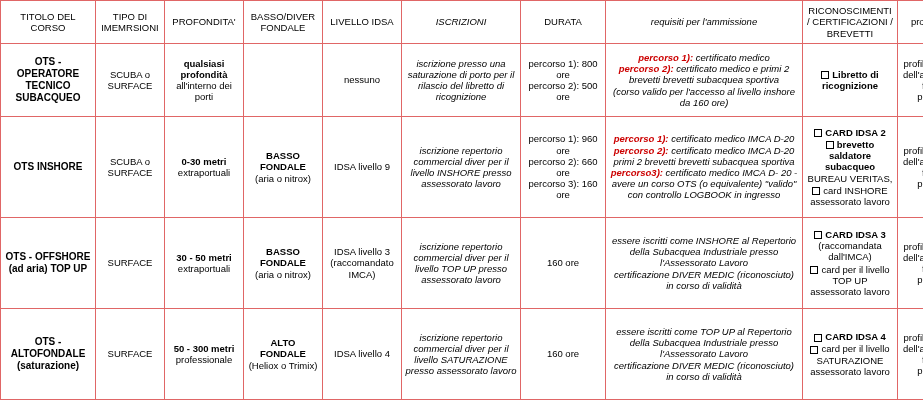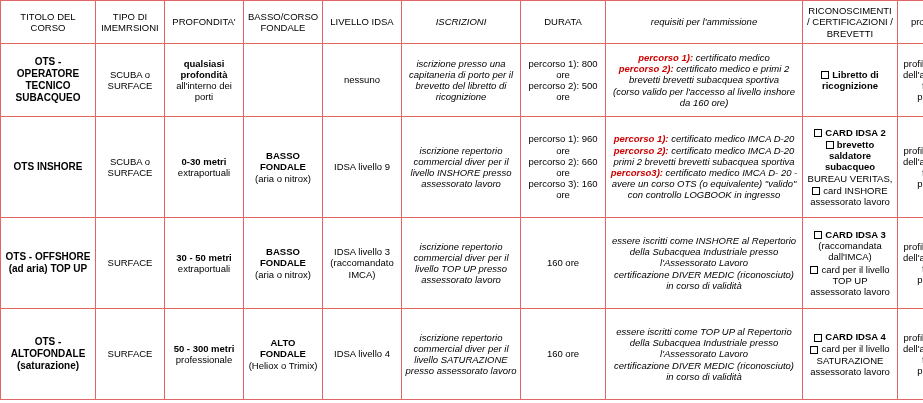--- a/index.html
+++ b/index.html
@@ -85,40 +85,40 @@
 </style>
 </head>
 <body>
 
 <table class="course-table">
   <thead>
     <tr>
       <th class="col-0">TITOLO DEL CORSO</th>
       <th class="col-1">TIPO DI IMEMRSIONI</th>
       <th class="col-2">PROFONDITA'</th>
-      <th class="col-3">BASSO/CORSO FONDALE</th>
+      <th class="col-3">BASSO/DIVER FONDALE</th>
       <th class="col-4">LIVELLO IDSA</th>
       <th class="col-5">ISCRIZIONI</th>
       <th class="col-6">DURATA</th>
       <th class="col-7">requisiti per l'ammissione</th>
       <th class="col-8">RICONOSCIMENTI / CERTIFICAZIONI / BREVETTI</th>
       <th class="col-9">profili formazioni</th>
     </tr>
   </thead>
   <tbody id="table-body">
       <tr class="row-1">
         <td class="col-0 cell-title">OTS - OPERATORE TECNICO SUBACQUEO</td>
         <td class="col-1">SCUBA o SURFACE</td>
         <td class="col-2">
           <span class="cell-bold lh">qualsiasi profondità</span>
           <span class="lh">all'interno dei porti</span>
         </td>
         <td class="col-3"></td>
         <td class="col-4">nessuno</td>
-        <td class="col-5">iscrizione presso una capitaneria di porto per il brevetto del libretto di ricognizione</td>
+        <td class="col-5">iscrizione presso una saturazione di porto per il rilascio del libretto di ricognizione</td>
         <td class="col-6">
           <span class="lh">percorso 1):  800 ore</span>
           <span class="lh">percorso 2):  500 ore</span>
         </td>
         <td class="col-7">
           <div><span class="red cell-bold">percorso 1):</span><span> certificato medico</span></div>
           <div><span class="red cell-bold">percorso 2):</span><span> certificato medico e  primi 2 brevetti brevetti subacquea sportiva</span></div>
           <div><span>(corso valido per l'accesso al livello inshore da 160 ore)</span></div>
         </td>
         <td class="col-8 badge-list">

